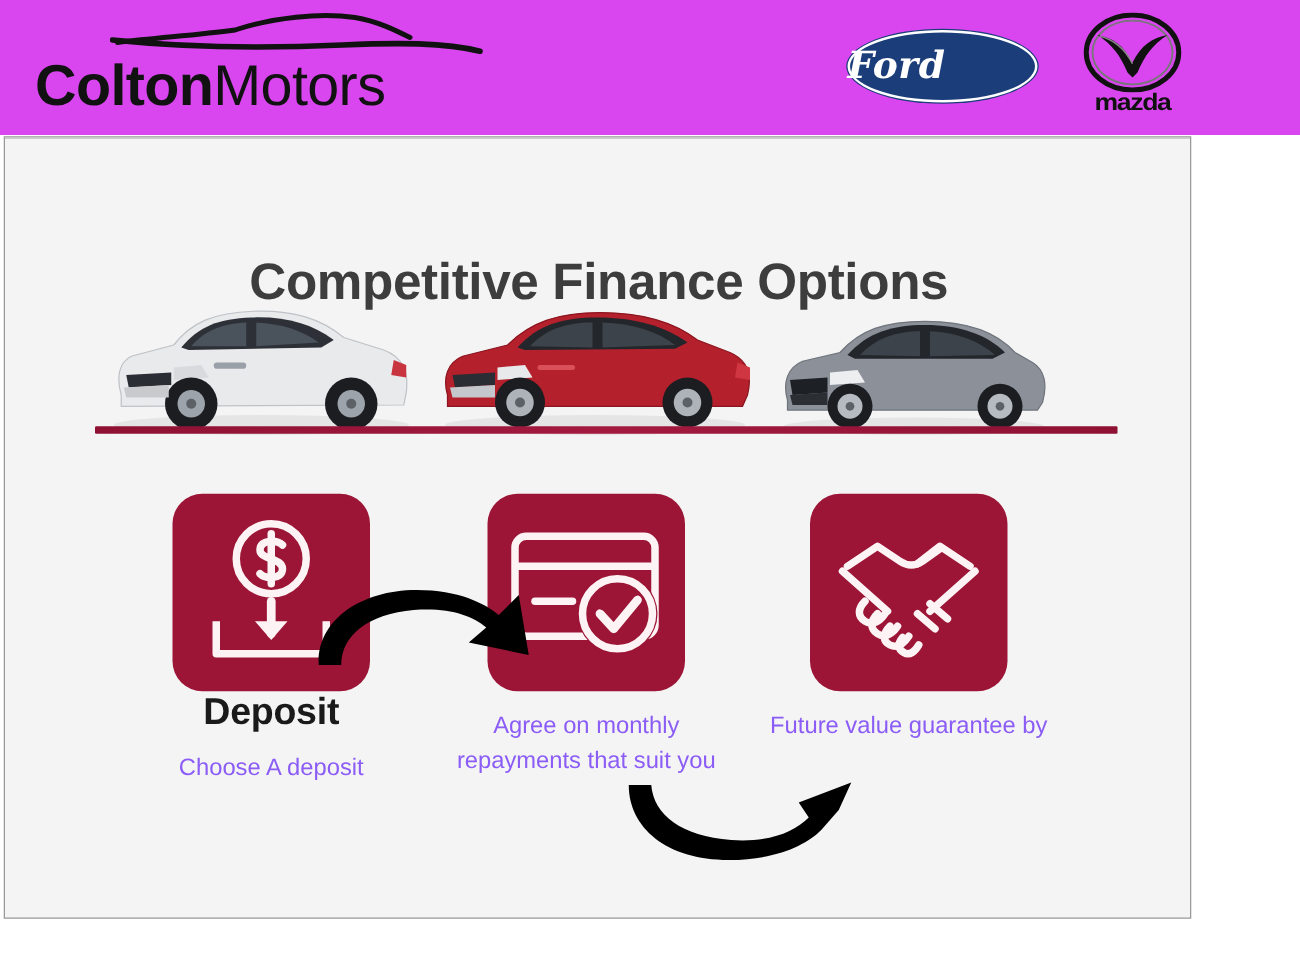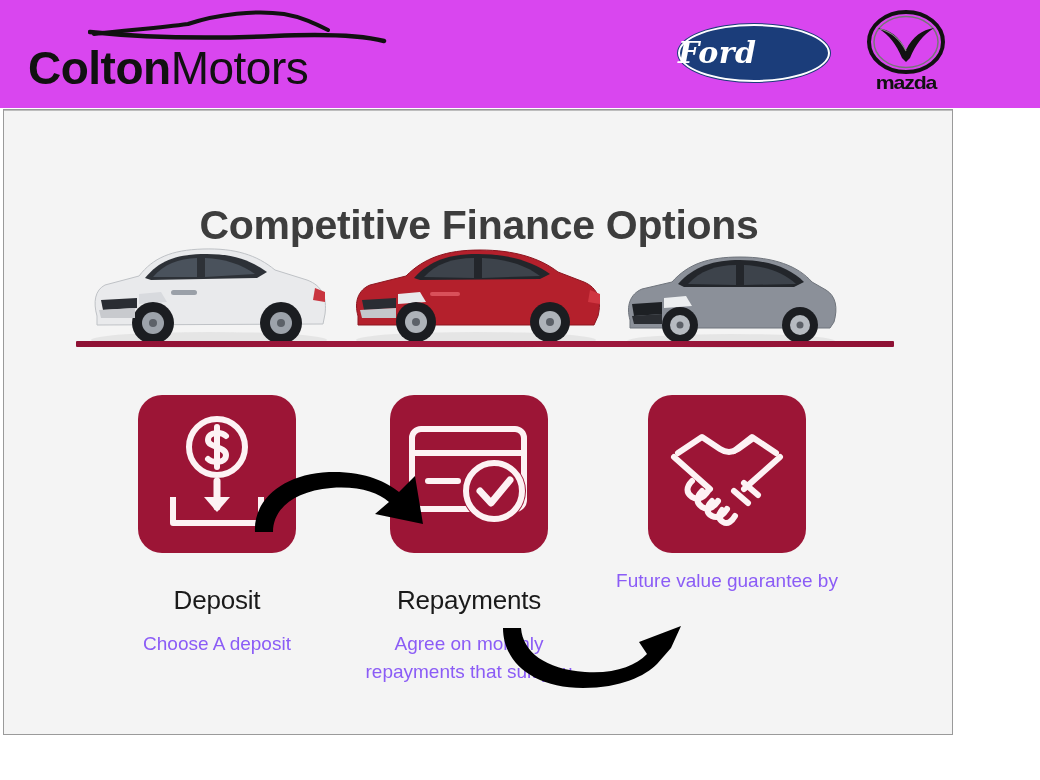--- a/index.html
+++ b/index.html
@@ -163,23 +163,22 @@
   .step-card {
     width: 158px; height: 158px;
     margin: 0 auto;
     background: #9c1536;
     border-radius: 24px;
     position: relative;
   }
   .step-card svg { position: absolute; left: 0; top: 0; }
 
   .step-title {
-    margin-top: 32px;
-    font-size: 26px;
-    font-weight: 400;
+    font-size: 30px;
+    font-weight: 700;
     color: #1a1a1a;
     letter-spacing: -0.2px;
   }
   .step-desc {
     margin-top: 14px;
     font-size: 19px;
     line-height: 28px;
     color: #8b5cf6;
   }
 
@@ -333,21 +332,20 @@
       <div class="step-card">
         <svg width="158" height="158" viewBox="0 0 158 158">
           <rect x="22" y="34" width="112" height="80" rx="9" fill="none" stroke="#fdf2f4" stroke-width="6"></rect>
           <line x1="22" y1="58" x2="134" y2="58" stroke="#fdf2f4" stroke-width="6"></line>
           <line x1="38" y1="86" x2="68" y2="86" stroke="#fdf2f4" stroke-width="6" stroke-linecap="round"></line>
           <circle cx="104" cy="96" r="32" fill="#9c1536"></circle>
           <circle cx="104" cy="96" r="28" fill="none" stroke="#fdf2f4" stroke-width="6"></circle>
           <path d="M90 96 L 101 108 L 120 85" fill="none" stroke="#fdf2f4" stroke-width="7" stroke-linecap="round" stroke-linejoin="round"></path>
         </svg>
       </div>
-      <div class="step-title">Repayments</div>
       <div class="step-desc">
         <div>Agree on monthly</div>
         <div>repayments that suit you</div>
       </div>
     </div>
 
     <div class="step" id="step-future">
       <div class="step-card">
         <svg width="158" height="158" viewBox="0 0 158 158">
           <g fill="none" stroke="#fdf2f4" stroke-width="6" stroke-linecap="round" stroke-linejoin="round">

